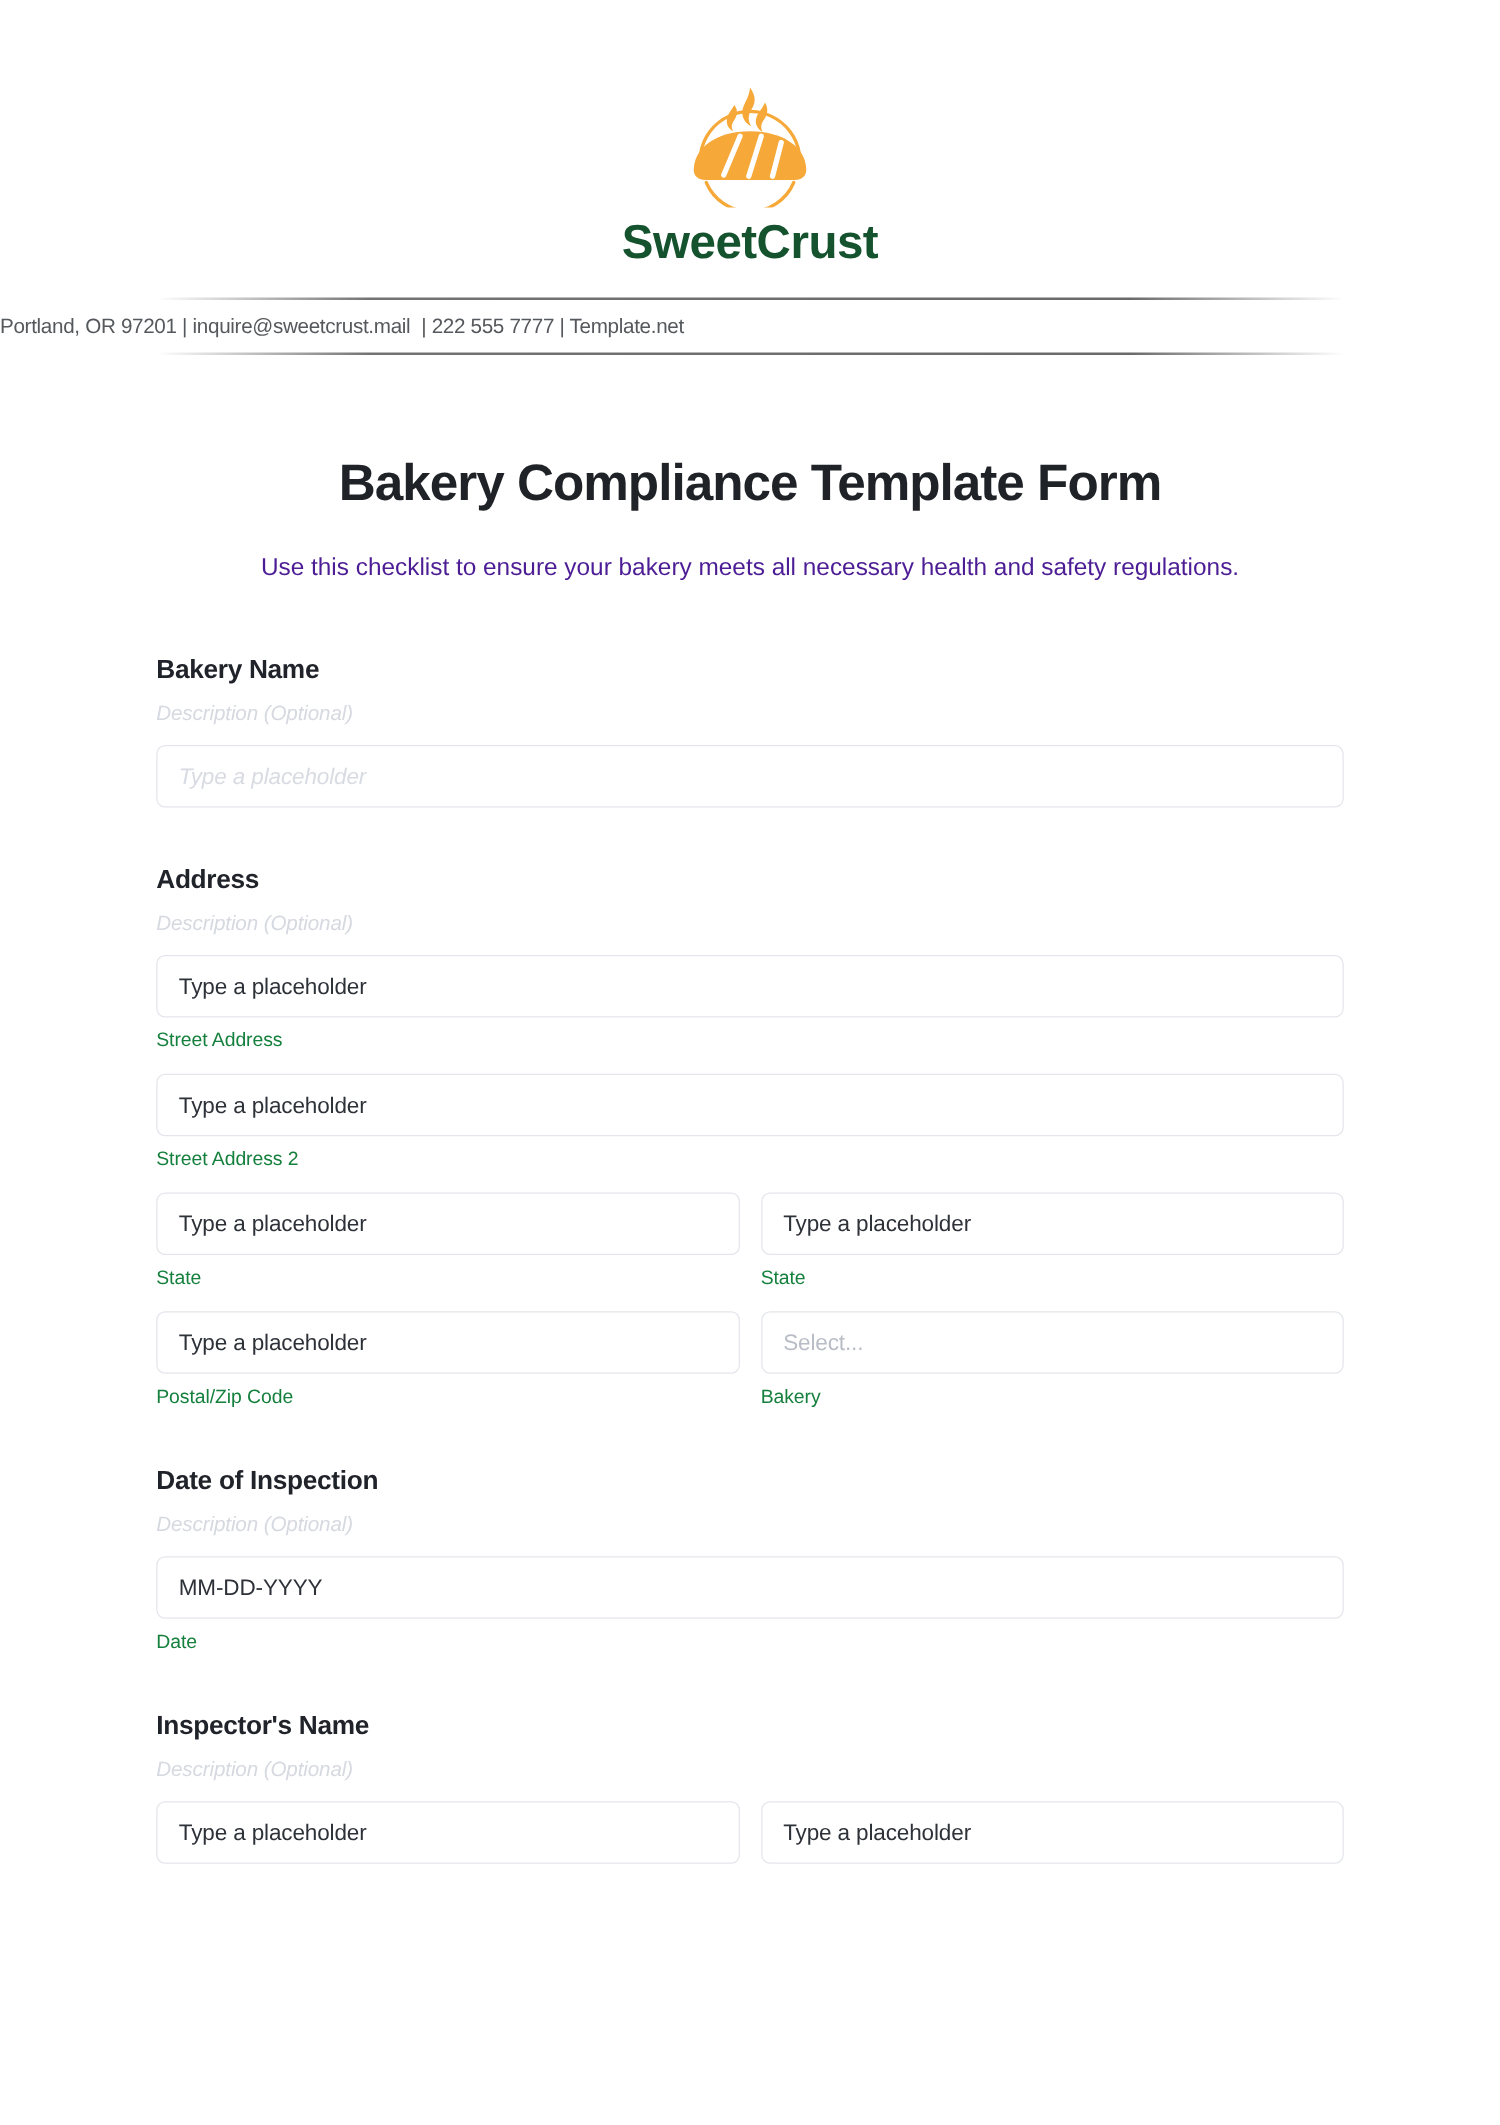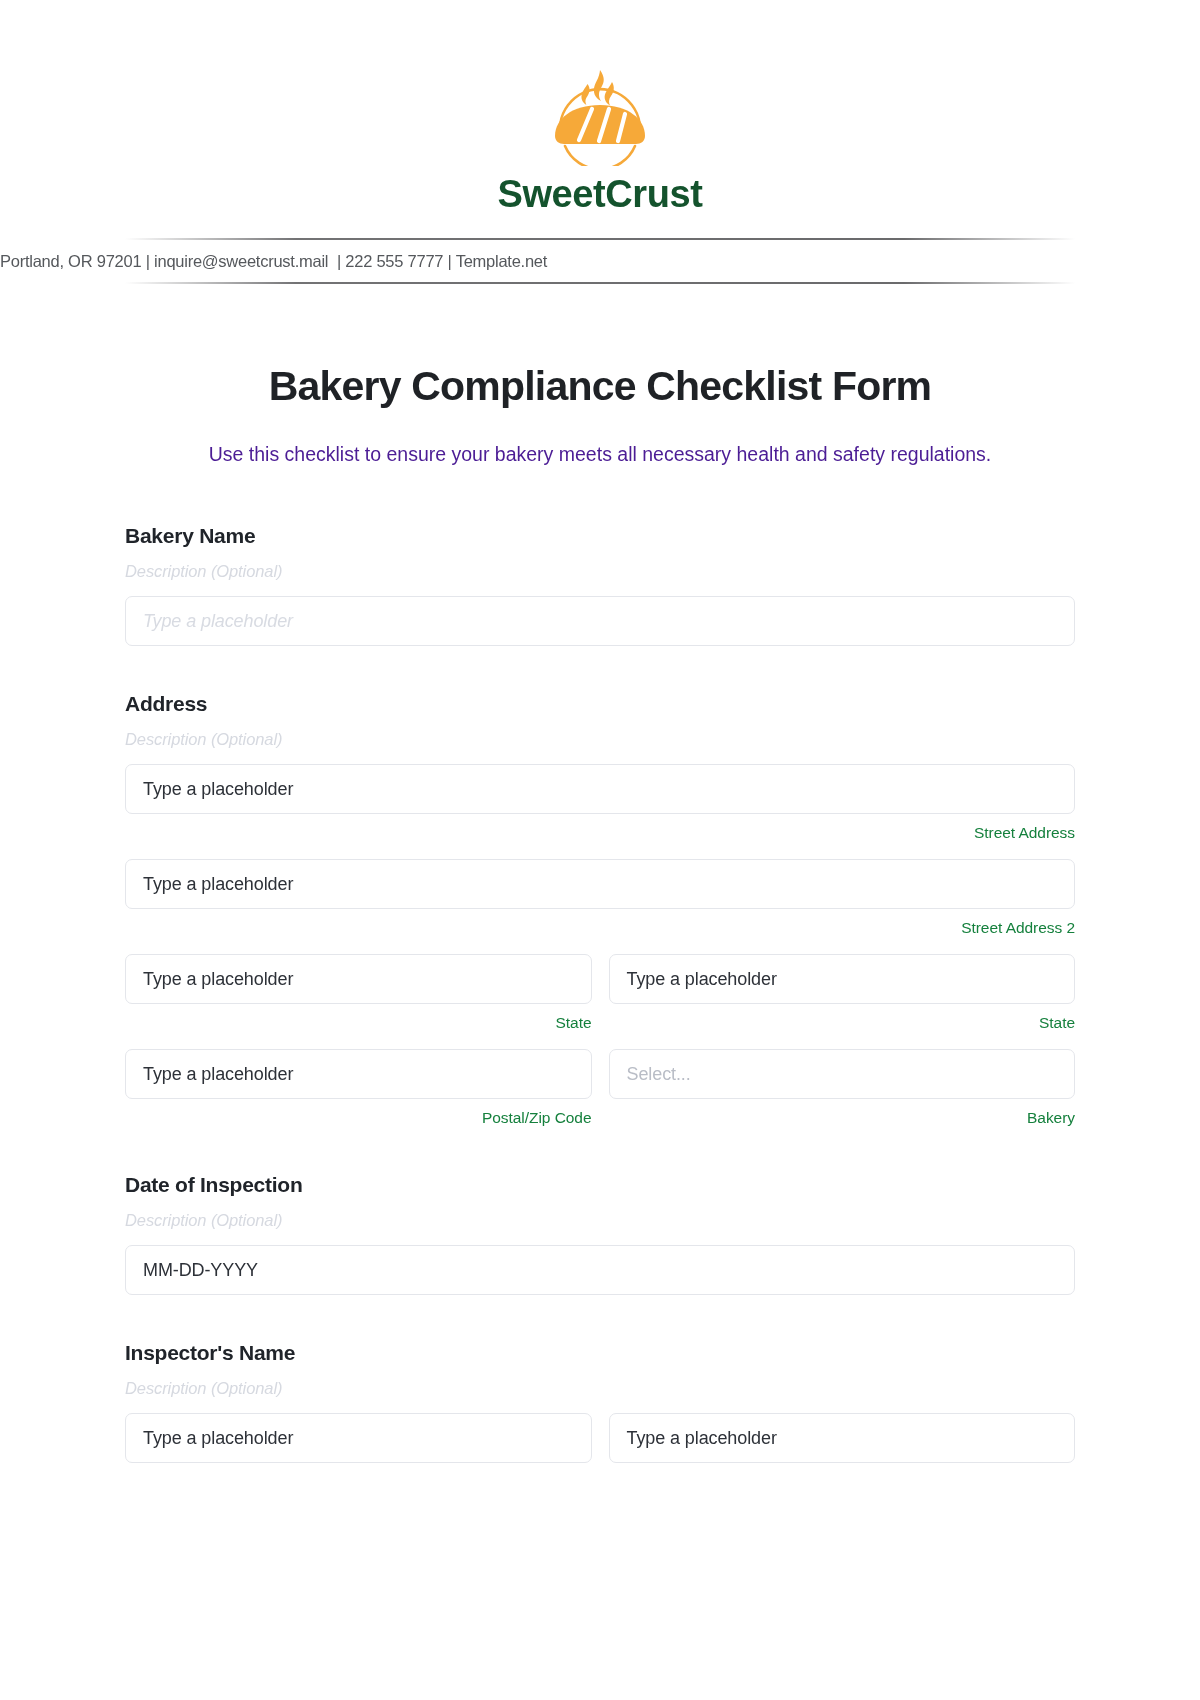--- a/index.html
+++ b/index.html
@@ -143,21 +143,21 @@
 
   .input-box.select-ph { color: #b9bdc6; }
 
   .sub-label {
     margin-top: 10px;
     font-size: 15.5px;
     color: #15803d;
     letter-spacing: -0.05px;
   }
 
-  .stack-item { margin-bottom: 17px; text-align: right; }
+  .stack-item { margin-bottom: 17px; }
   .stack-item:last-child { margin-bottom: 0; }
 </style>
 </head>
 <body>
 
 <div class="page">
 
   <div class="header">
 
     <span class="logo-mark">
@@ -181,21 +181,21 @@
     <div class="brand-name">SweetCrust</div>
 
     <div class="rule-wrap">
       <div class="rule"></div>
       <div class="contact-line">Portland, OR 97201 | inquire@sweetcrust.mail  | 222 555 7777 | Template.net</div>
       <div class="rule"></div>
     </div>
   </div>
 
   <div class="title-block">
-    <h1 class="form-title">Bakery Compliance Checklist Form</h1>
+    <h1 class="form-title">Bakery Compliance Template Form</h1>
     <p class="form-subtitle">Use this checklist to ensure your bakery meets all necessary health and safety regulations.</p>
   </div>
 
   <div class="form-body">
       <div class="field-group">
         <div class="group-label">Bakery Name</div>
         <div class="group-desc">Description (Optional)</div>
         <div class="inputs">
           <div class="row stack-item">
             <div class="col">
@@ -242,20 +242,21 @@
           </div>
         </div>
       </div>
       <div class="field-group">
         <div class="group-label">Date of Inspection</div>
         <div class="group-desc">Description (Optional)</div>
         <div class="inputs">
           <div class="row stack-item">
             <div class="col">
               <div class="input-box">MM-DD-YYYY</div>
+              <div class="sub-label">Date</div>
             </div>
           </div>
         </div>
       </div>
       <div class="field-group">
         <div class="group-label">Inspector's Name</div>
         <div class="group-desc">Description (Optional)</div>
         <div class="inputs">
           <div class="row stack-item">
             <div class="col">

